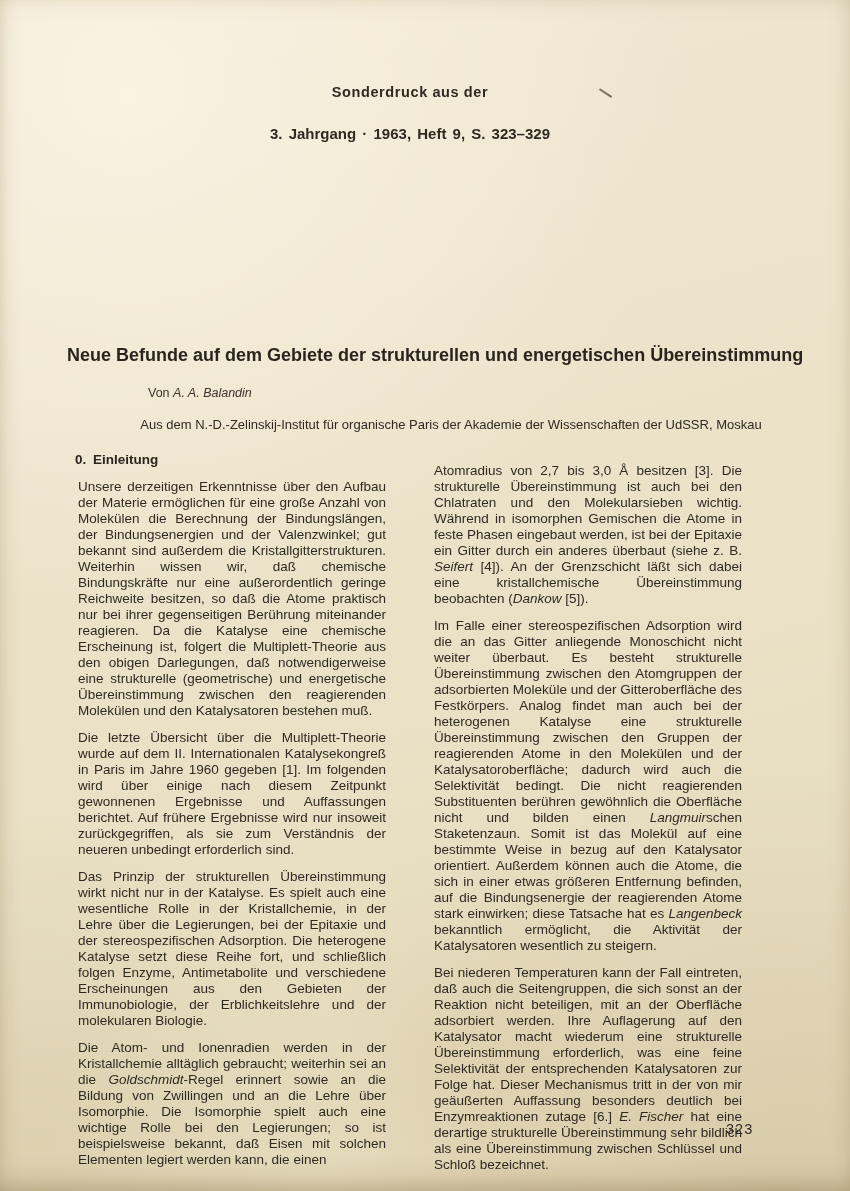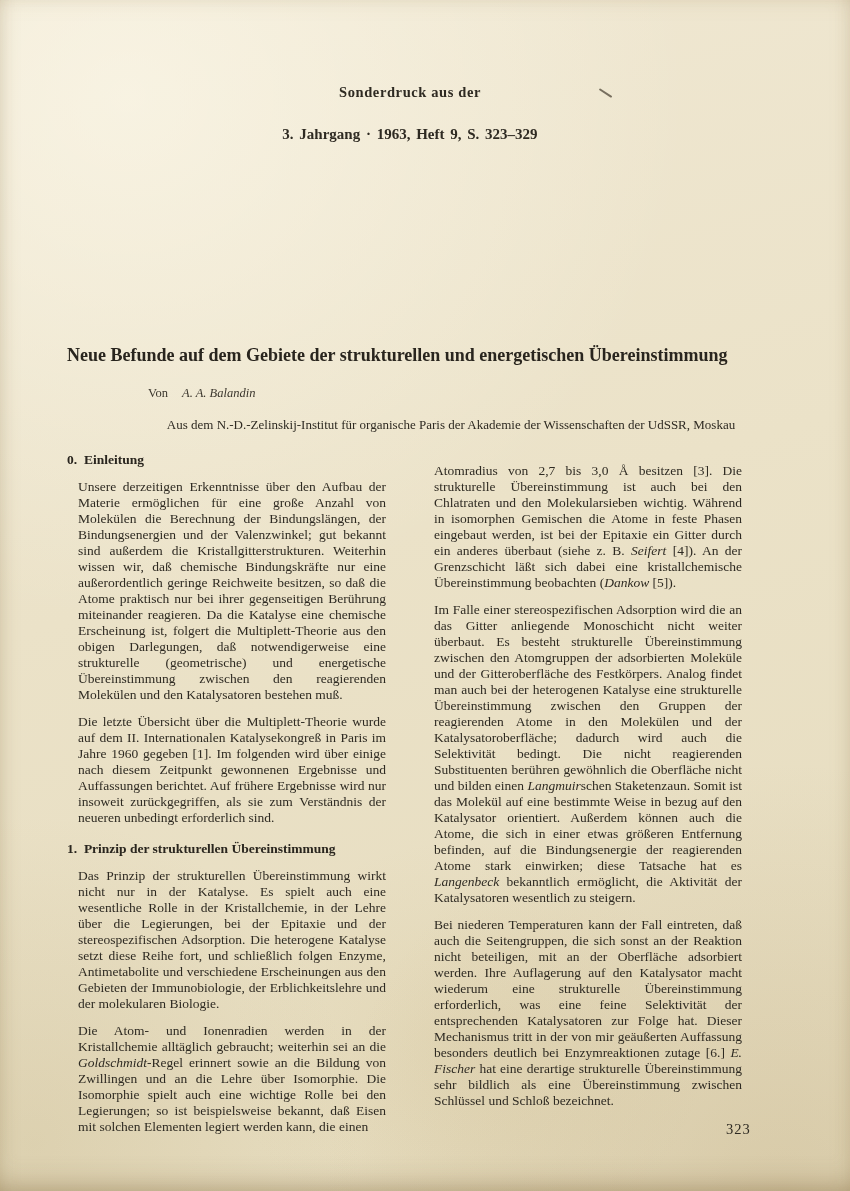--- a/index.html
+++ b/index.html
@@ -10,35 +10,35 @@
       radial-gradient(90% 60% at 92% 100%, rgba(168,142,92,.22), rgba(168,142,92,0) 60%),
       radial-gradient(70% 50% at 4% 96%, rgba(178,158,108,.20), rgba(178,158,108,0) 55%),
       radial-gradient(40% 25% at 55% 88%, rgba(200,180,130,.18), rgba(200,180,130,0) 70%),
       linear-gradient(165deg,#f0e8d3 0%,#ebe2c8 45%,#e5dbbd 100%);
     box-shadow:
       inset 0 -20px 28px -16px rgba(118,94,50,.42),
       inset 14px 0 26px -20px rgba(140,115,70,.30),
       inset -14px 0 26px -20px rgba(150,125,80,.25),
       inset 0 16px 26px -22px rgba(160,138,92,.25);
     color:#2e2a22;
-    font-family:Liberation Serif, serif;
+    font-family:Liberation Sans, sans-serif;
   }
   .hdr{position:absolute;top:84px;left:67px;width:686px;text-align:center;}
   .hdr .reprint{font-size:14.5px;font-weight:bold;letter-spacing:.6px;}
   .hdr .journal{margin-top:8px;font-size:15.5px;font-weight:bold;letter-spacing:.40em;word-spacing:.30em;text-indent:.40em;white-space:nowrap;}
   .hdr .issue{margin-top:25px;font-size:15px;font-weight:bold;word-spacing:2px;}
   .title{position:absolute;top:345px;left:67px;width:686px;text-align:left;
          font-size:18px;font-weight:bold;white-space:nowrap;color:#29251e;}
   .byline{position:absolute;top:386px;left:148px;font-size:12.5px;color:#3a352c;}
-  .byline .author{font-style:italic;margin-left:11px;}
+  .byline .author{font-style:italic;}
   .affil{position:absolute;top:417px;left:108px;width:686px;text-align:center;font-size:13px;}
   .cols{position:absolute;top:452px;left:67px;width:686px;display:flex;gap:26px;}
   .col{width:330px;font-size:13.5px;line-height:16px;text-align:justify;}
   .col p{margin:11px;}
-  .col h3{font-size:13.5px;line-height:16px;font-weight:bold;margin:0 0 5px 0;color:#29251e;}
+  .col h3{font-size:13.5px;line-height:16px;font-weight:bold;margin:0 0 5px 8px;color:#29251e;}
   .col h3.later{margin:15px 0 6px 0;}
   .it{font-style:italic;}
   .pagenum{position:absolute;top:1121px;left:726px;font-size:14.5px;letter-spacing:1px;}
   .inkmark{position:absolute;top:92px;left:598px;width:15px;height:2.2px;
            background:rgba(72,64,50,.72);border-radius:2px;transform:rotate(33deg);}
 </style>
 </head>
 <body>
 
 <div class="page">
@@ -57,21 +57,20 @@
     <span class="author">A. A. Balandin</span>
   </div>
 
   <div class="affil">Aus dem N.-D.-Zelinskij-Institut für organische Paris der Akademie der Wissenschaften der UdSSR, Moskau</div>
 
   <div class="cols">
     <div class="col">
       <h3>0. Einleitung</h3>
       <p><span>Unsere derzeitigen Erkenntnisse über den Aufbau der Materie ermöglichen für eine große Anzahl von Molekülen die Berechnung der Bindungslängen, der Bindungsenergien und der Valenzwinkel; gut bekannt sind außerdem die Kristallgitterstrukturen. Weiterhin wissen wir, daß chemische Bindungskräfte nur eine außerordentlich geringe Reichweite besitzen, so daß die Atome praktisch nur bei ihrer gegenseitigen Berührung miteinander reagieren. Da die Katalyse eine chemische Erscheinung ist, folgert die Multiplett-Theorie aus den obigen Darlegungen, daß notwendigerweise eine strukturelle (geometrische) und energetische Übereinstimmung zwischen den reagierenden Molekülen und den Katalysatoren bestehen muß.</span></p>
       <p><span>Die letzte Übersicht über die Multiplett-Theorie wurde auf dem II. Internationalen Katalysekongreß in Paris im Jahre 1960 gegeben [1]. Im folgenden wird über einige nach diesem Zeitpunkt gewonnenen Ergebnisse und Auffassungen berichtet. Auf frühere Ergebnisse wird nur insoweit zurückgegriffen, als sie zum Verständnis der neueren unbedingt erforderlich sind.</span></p>
-      <h3 class="later">1. Prinzip der strukturellen Übereinstimmung</h3>
       <p><span>Das Prinzip der strukturellen Übereinstimmung wirkt nicht nur in der Katalyse. Es spielt auch eine wesentliche Rolle in der Kristallchemie, in der Lehre über die Legierungen, bei der Epitaxie und der stereospezifischen Adsorption. Die heterogene Katalyse setzt diese Reihe fort, und schließlich folgen Enzyme, Antimetabolite und verschiedene Erscheinungen aus den Gebieten der Immunobiologie, der Erblichkeitslehre und der molekularen Biologie.</span></p>
       <p><span>Die Atom- und Ionenradien werden in der Kristallchemie alltäglich gebraucht; weiterhin sei an die </span><span class="it">Goldschmidt</span><span>-Regel erinnert sowie an die Bildung von Zwillingen und an die Lehre über Isomorphie. Die Isomorphie spielt auch eine wichtige Rolle bei den Legierungen; so ist beispielsweise bekannt, daß Eisen mit solchen Elementen legiert werden kann, die einen</span></p>
     </div>
     <div class="col">
       <p><span>Atomradius von 2,7 bis 3,0 Å besitzen [3]. Die strukturelle Übereinstimmung ist auch bei den Chlatraten und den Molekularsieben wichtig. Während in isomorphen Gemischen die Atome in feste Phasen eingebaut werden, ist bei der Epitaxie ein Gitter durch ein anderes überbaut (siehe z. B. </span><span class="it">Seifert</span><span> [4]). An der Grenzschicht läßt sich dabei eine kristallchemische Übereinstimmung beobachten (</span><span class="it">Dankow</span><span> [5]).</span></p>
       <p><span>Im Falle einer stereospezifischen Adsorption wird die an das Gitter anliegende Monoschicht nicht weiter überbaut. Es besteht strukturelle Übereinstimmung zwischen den Atomgruppen der adsorbierten Moleküle und der Gitteroberfläche des Festkörpers. Analog findet man auch bei der heterogenen Katalyse eine strukturelle Übereinstimmung zwischen den Gruppen der reagierenden Atome in den Molekülen und der Katalysatoroberfläche; dadurch wird auch die Selektivität bedingt. Die nicht reagierenden Substituenten berühren gewöhnlich die Oberfläche nicht und bilden einen </span><span class="it">Langmuir</span><span>schen Staketenzaun. Somit ist das Molekül auf eine bestimmte Weise in bezug auf den Katalysator orientiert. Außerdem können auch die Atome, die sich in einer etwas größeren Entfernung befinden, auf die Bindungsenergie der reagierenden Atome stark einwirken; diese Tatsache hat es </span><span class="it">Langenbeck</span><span> bekanntlich ermöglicht, die Aktivität der Katalysatoren wesentlich zu steigern.</span></p>
       <p><span>Bei niederen Temperaturen kann der Fall eintreten, daß auch die Seitengruppen, die sich sonst an der Reaktion nicht beteiligen, mit an der Oberfläche adsorbiert werden. Ihre Auflagerung auf den Katalysator macht wiederum eine strukturelle Übereinstimmung erforderlich, was eine feine Selektivität der entsprechenden Katalysatoren zur Folge hat. Dieser Mechanismus tritt in der von mir geäußerten Auffassung besonders deutlich bei Enzymreaktionen zutage [6.] </span><span class="it">E. Fischer</span><span> hat eine derartige strukturelle Übereinstimmung sehr bildlich als eine Übereinstimmung zwischen Schlüssel und Schloß bezeichnet.</span></p>
     </div>
   </div>
 

